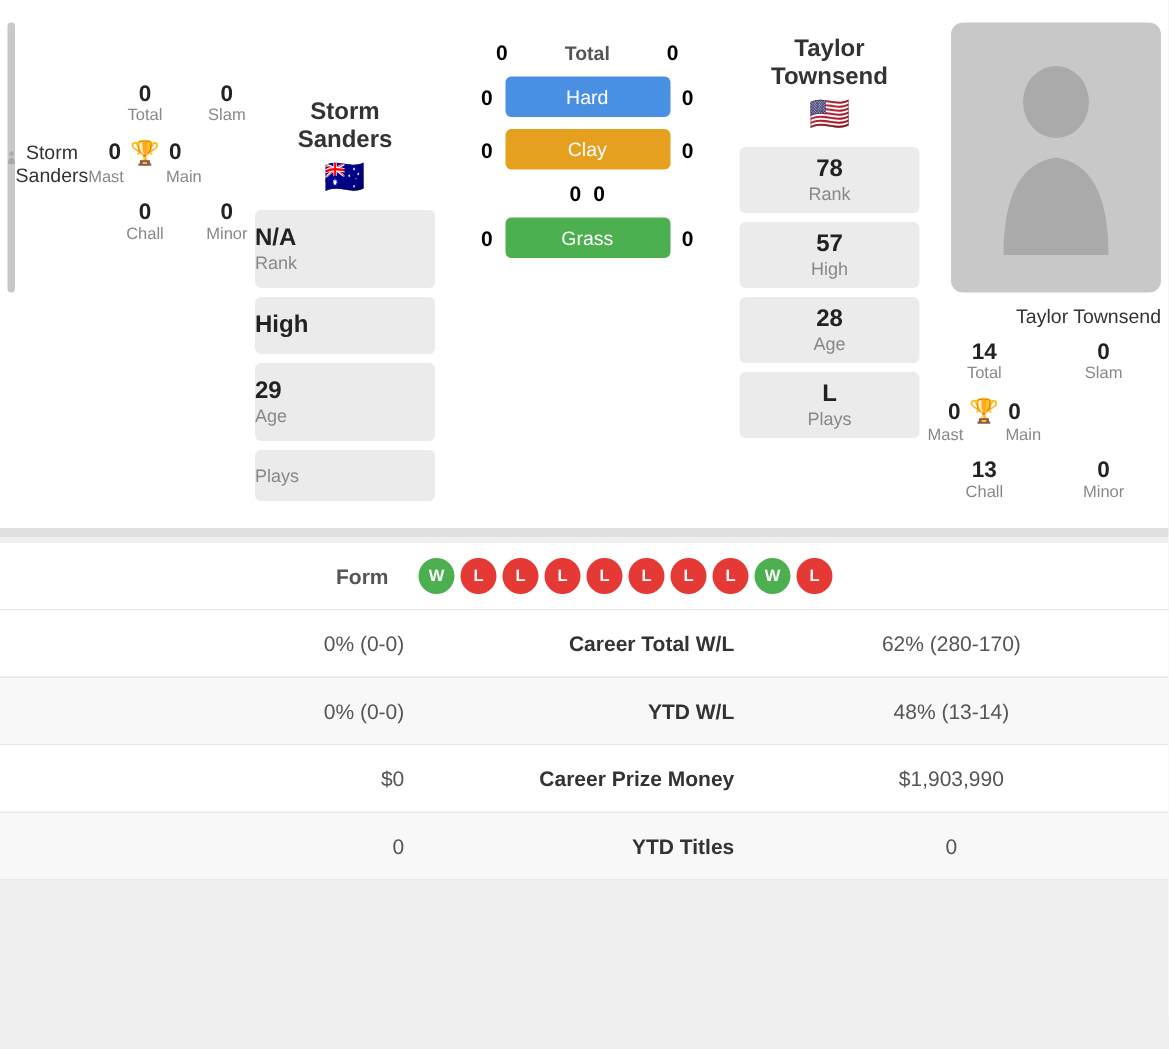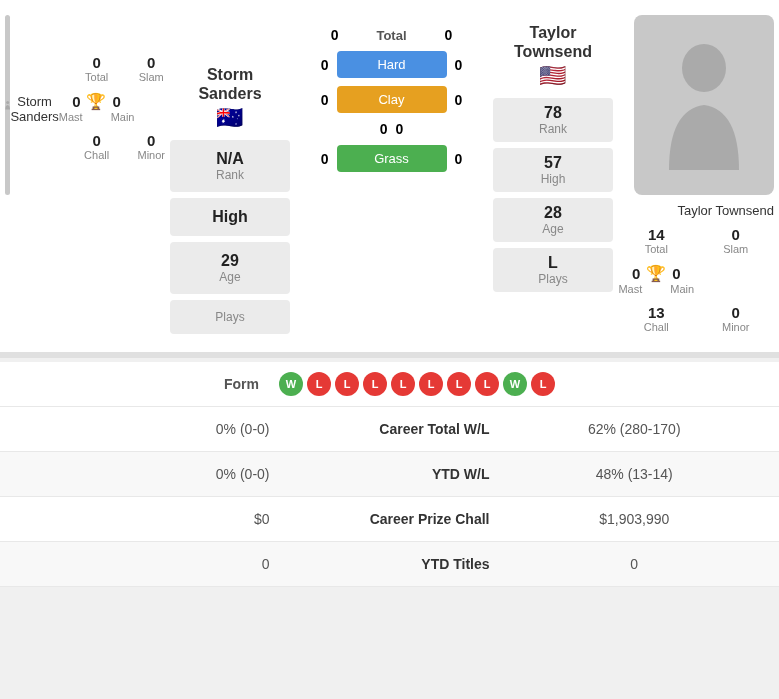--- a/index.html
+++ b/index.html
@@ -182,22 +182,22 @@
       color: #333;
       text-align: center;
       line-height: 1.2;
       margin-bottom: 6px;
     }
 
     
     .info-box {
       background: #ebebeb;
       border-radius: 4px;
-      padding: 10px 20px;
-      text-align: center;
+      padding: 10px 0;
+      text-align: left;
       margin: 3px 0;
       width: 100%;
     }
 
     .info-box .val {
       font-size: 16px;
       font-weight: bold;
       color: #222;
     }
 
@@ -467,21 +467,21 @@
       <div class="data-row-center">Career Total W/L</div>
       <div class="data-row-right">62% (280-170)</div>
     </div>
         <div class="data-row" style="background: rgb(248, 248, 248);">
       <div class="data-row-left">0% (0-0)</div>
       <div class="data-row-center">YTD W/L</div>
       <div class="data-row-right">48% (13-14)</div>
     </div>
         <div class="data-row" style="background: rgb(255, 255, 255);">
       <div class="data-row-left">$0</div>
-      <div class="data-row-center">Career Prize Chall</div>
+      <div class="data-row-center">Career Prize Money</div>
       <div class="data-row-right">$1,903,990</div>
     </div>
         <div class="data-row" style="background: rgb(248, 248, 248);">
       <div class="data-row-left">0</div>
       <div class="data-row-center">YTD Titles</div>
       <div class="data-row-right">0</div>
     </div>
       </div>
 
   </div>

